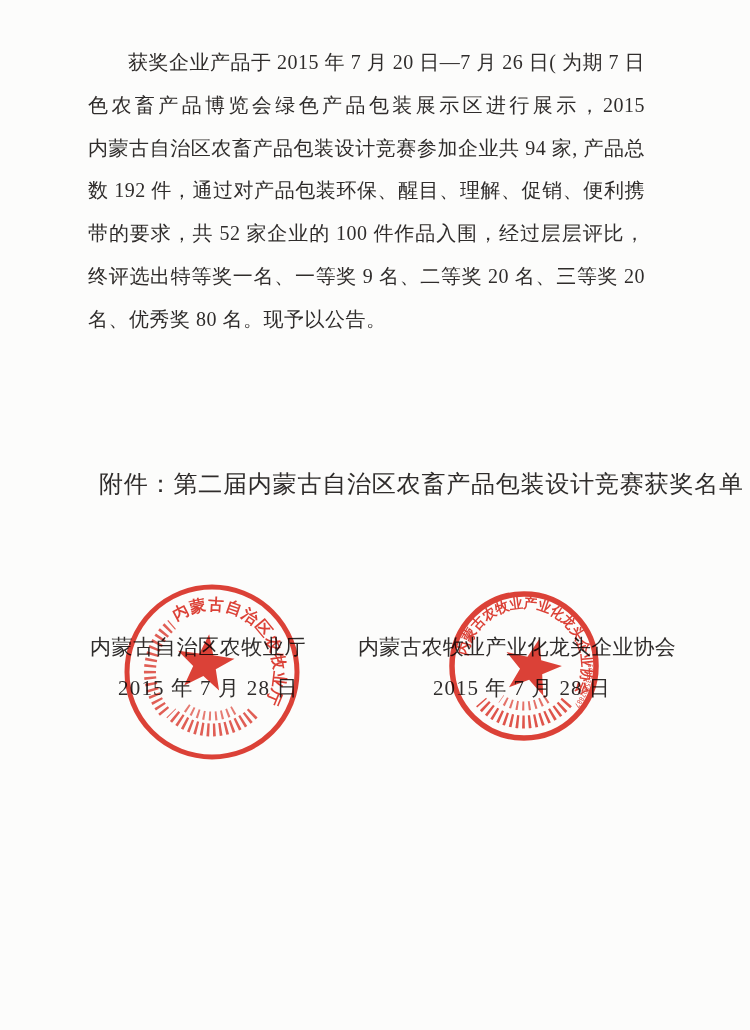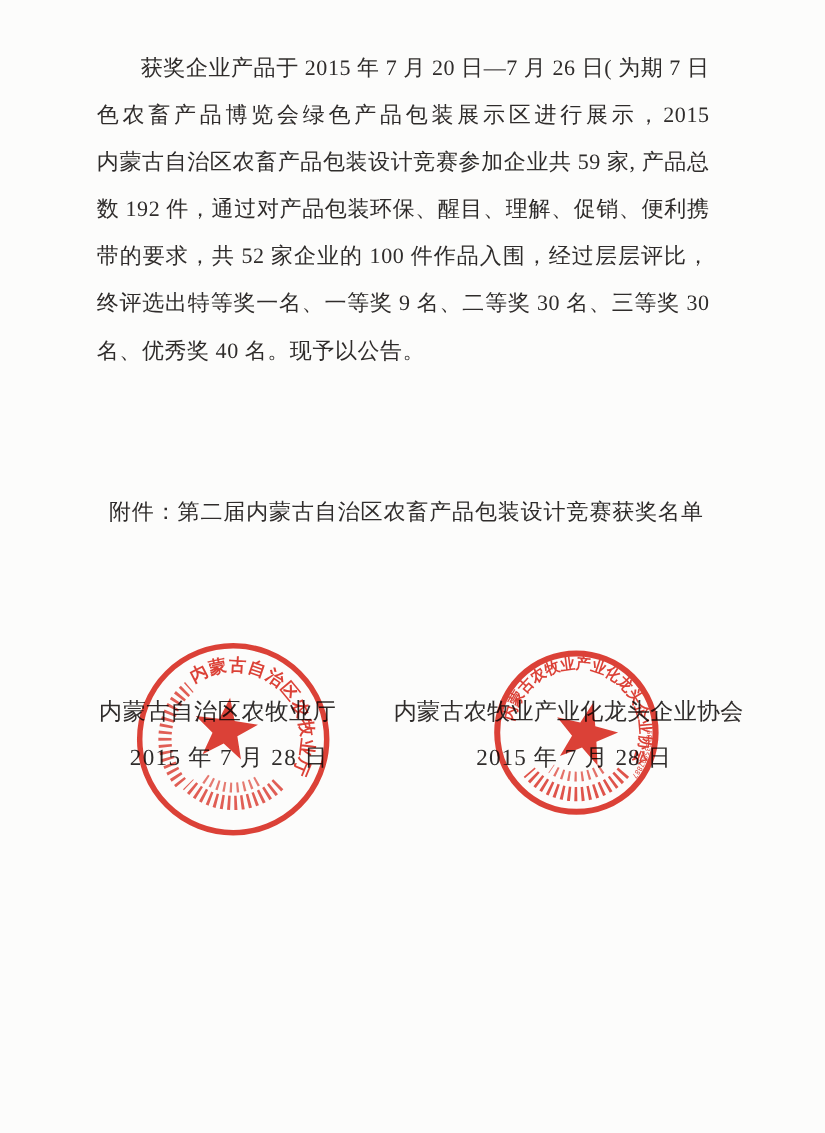--- a/index.html
+++ b/index.html
@@ -23,22 +23,22 @@
     font-size:20px;line-height:42.8px;letter-spacing:.5px;
   }
   .para .ln{
     text-align:justify;text-align-last:justify;
     white-space:normal;word-break:keep-all;overflow:hidden;height:42.8px;
   }
   .para .ln.first{text-indent:2em;}
   .para .ln.last{text-align-last:left;}
   
   .attachment{
-    position:absolute;left:99px;top:452px;
-    font-size:20px;letter-spacing:.8px;white-space:nowrap;
+    position:absolute;left:99px;top:468px;
+    font-size:24px;letter-spacing:.8px;white-space:nowrap;
   }
   
   .sig{position:absolute;white-space:nowrap;font-size:21px;z-index:1;}
   .sig.org-left {left:90px; top:633px;letter-spacing:.6px;}
   .sig.date-left{left:118px;top:674px;letter-spacing:1.2px;}
   .sig.org-right{left:358px;top:633px;letter-spacing:.2px;}
   .sig.date-right{left:433px;top:674px;letter-spacing:1.0px;}
   
   .seal{
     position:absolute;z-index:2;pointer-events:none;
@@ -61,25 +61,25 @@
   .seal .mscript{fill:none;stroke:var(--seal-red);}
 </style>
 </head>
 <body>
 
 <div class="page">
 
   <div class="para">
     <div class="ln first">获奖企业产品于 2015 年 7 月 20 日—7 月 26 日( 为期 7 日 )</div>
     <div class="ln">色农畜产品博览会绿色产品包装展示区进行展示，2015 第二届</div>
-    <div class="ln">内蒙古自治区农畜产品包装设计竞赛参加企业共 59 家, 产品总</div>
+    <div class="ln">内蒙古自治区农畜产品包装设计竞赛参加企业共 94 家, 产品总</div>
     <div class="ln">数 192 件，通过对产品包装环保、醒目、理解、促销、便利携</div>
     <div class="ln">带的要求，共 52 家企业的 100 件作品入围，经过层层评比，最</div>
-    <div class="ln">终评选出特等奖一名、一等奖 9 名、二等奖 30 名、三等奖 30</div>
-    <div class="ln last">名、优秀奖 40 名。现予以公告。</div>
+    <div class="ln">终评选出特等奖一名、一等奖 9 名、二等奖 20 名、三等奖 20</div>
+    <div class="ln last">名、优秀奖 80 名。现予以公告。</div>
   </div>
 
   <div class="attachment">附件：第二届内蒙古自治区农畜产品包装设计竞赛获奖名单</div>
 
   <div class="sig org-left">内蒙古自治区农牧业厅</div>
   <div class="sig date-left">2015 年 7 月 28 日</div>
   <div class="sig org-right">内蒙古农牧业产业化龙头企业协会</div>
   <div class="sig date-right">2015 年 7 月 28 日</div>
 
   <svg class="seal left" viewBox="0 0 182 182">

